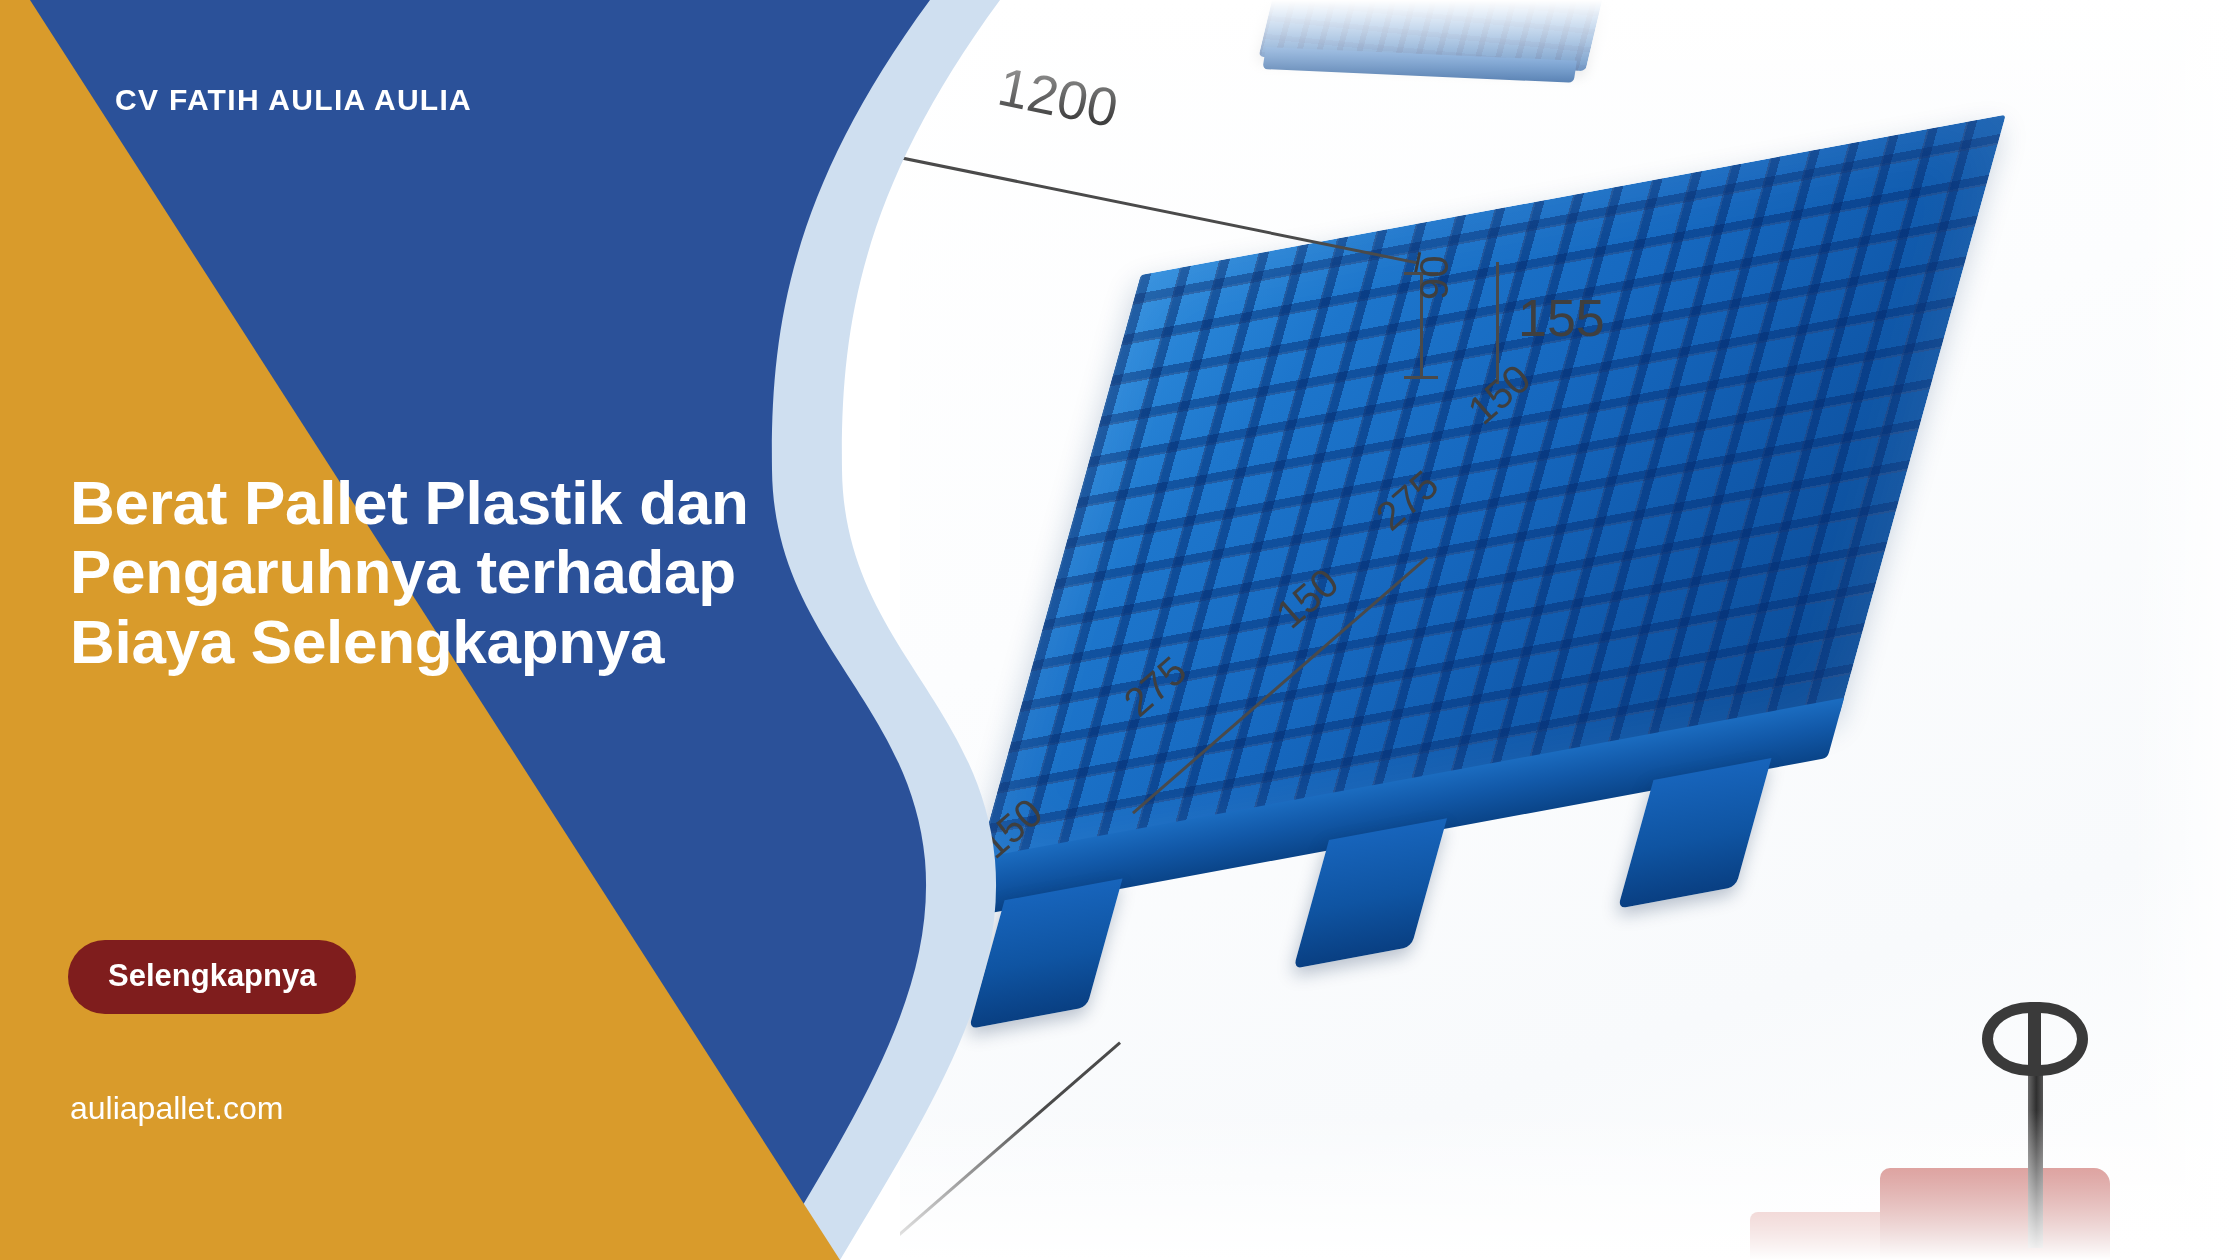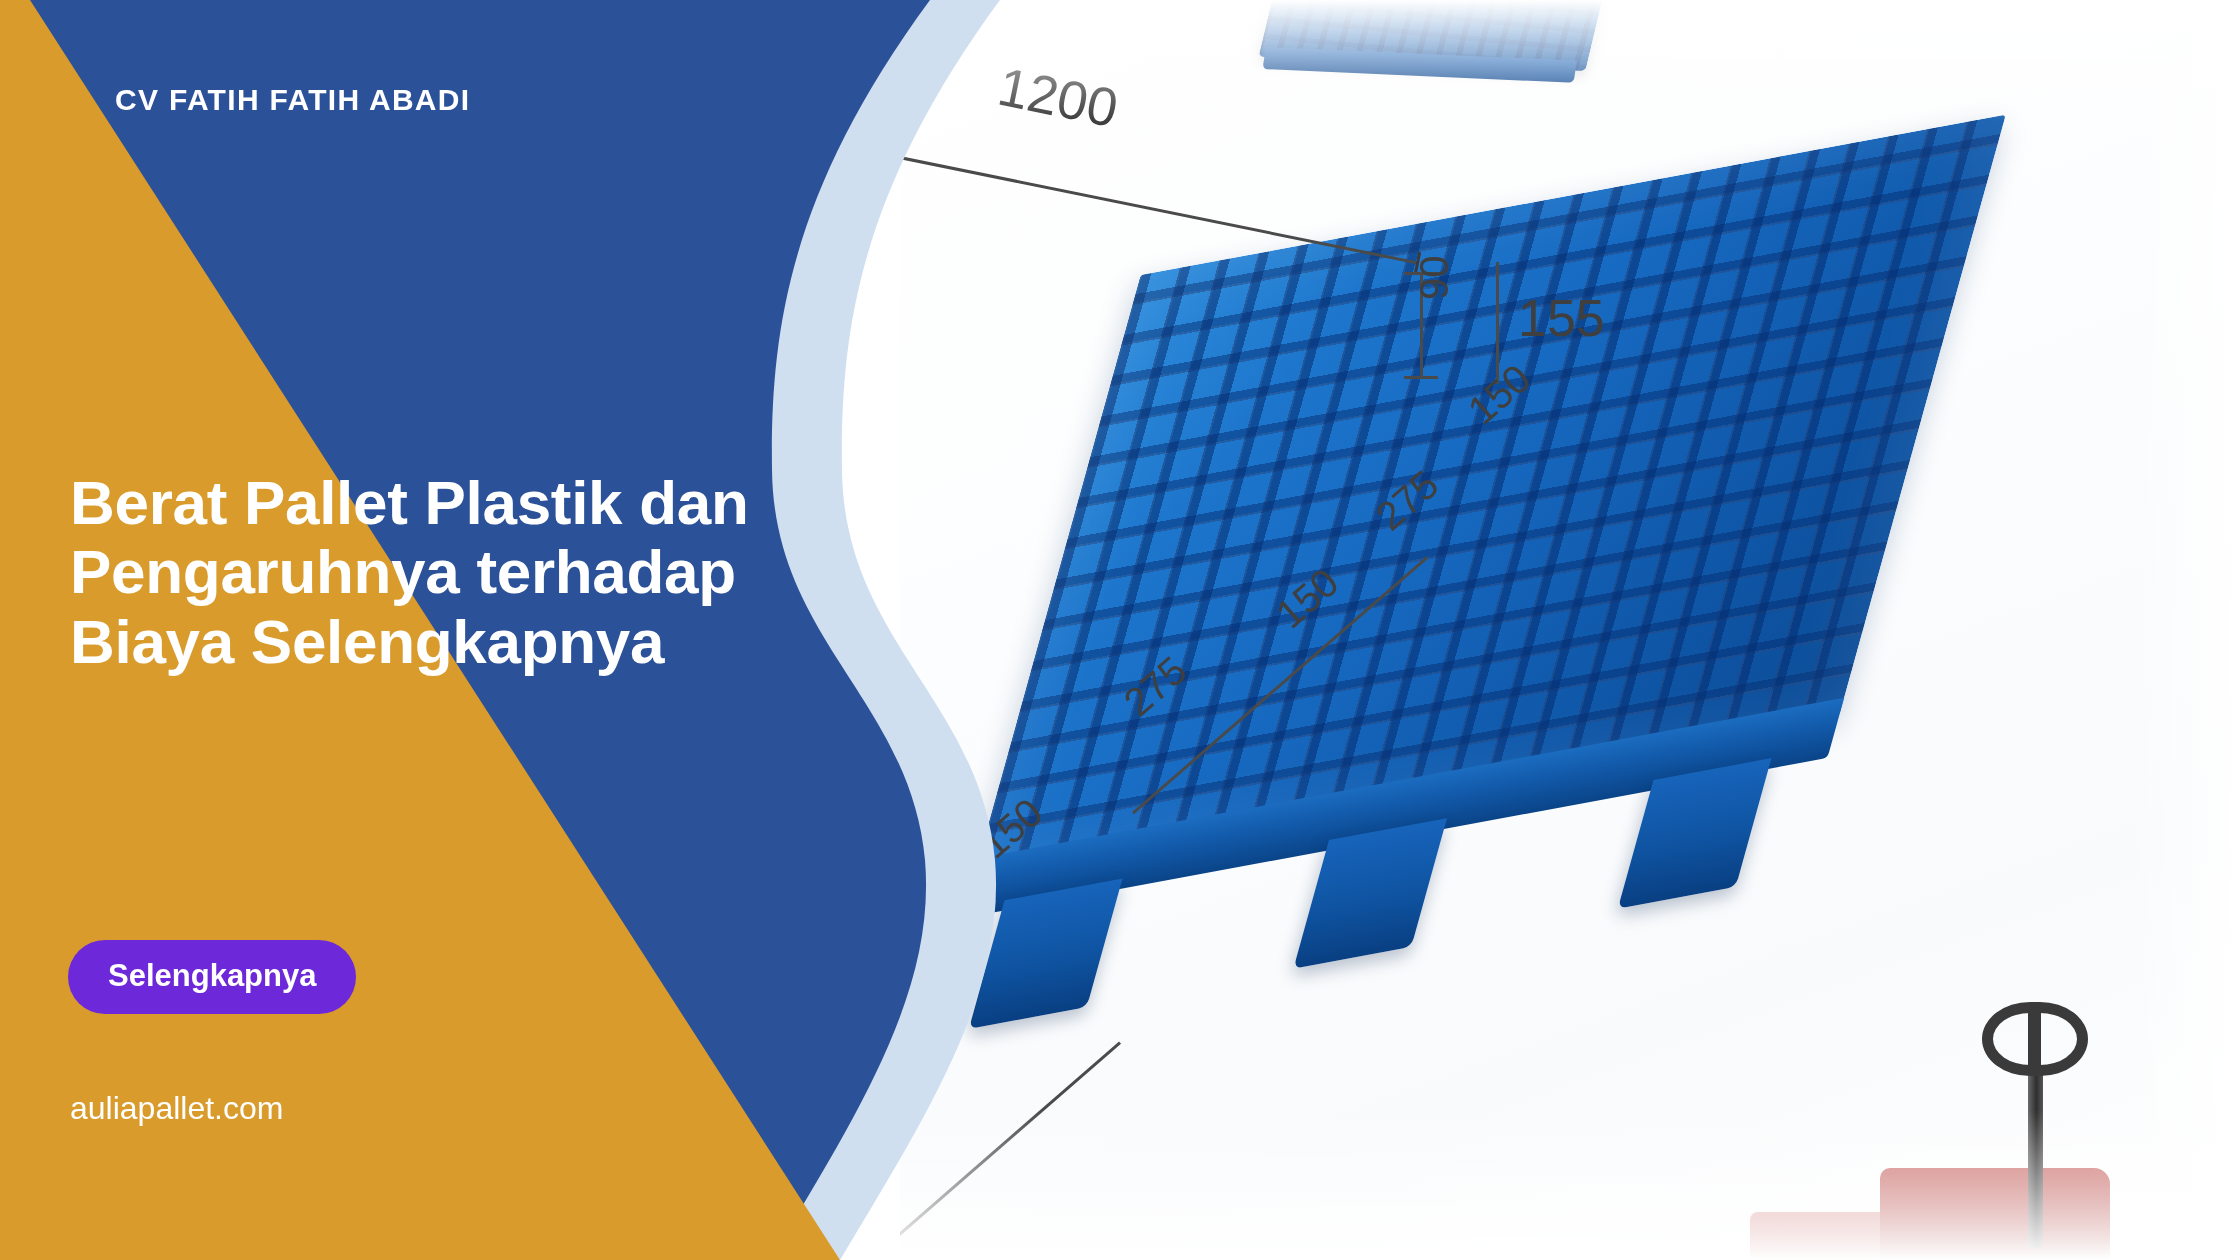--- a/index.html
+++ b/index.html
@@ -152,21 +152,21 @@
     color:#ffffff;
   }
   .headline {
     position:absolute; left:70px; top:440px;
     width:960px;
     font-size:62px; font-weight:bold; line-height:1.12;
     color:#ffffff; letter-spacing:-0.3px;margin-top:28px;
   }
   .cta {
     position:absolute; left:68px; top:940px;
-    background:#6d28d9; color:#ffffff;
+    background:#7f1d1d; color:#ffffff;
     font-size:31px; font-weight:bold;
     padding:18px 40px 20px 40px;
     border-radius:40px; border:none; cursor:pointer;
     font-family:"Liberation Sans", sans-serif;
   }
   .site {
     position:absolute; left:70px; top:1090px;
     font-size:32px; color:#ffffff; font-weight:400;
   }
 </style>
@@ -236,21 +236,21 @@
                C 790,190 770,330 772,470
                C 774,640 910,700 925,860
                C 936,990 860,1110 770,1260
                L0,1260 Z" fill="#2b5199"></path>
       <path d="M30,0 L0,0 L0,1260 L840,1260 Z" fill="#d99b2b"></path>
     </svg>
   </div>
 
   <div class="content">
 
-    <div class="brand">CV FATIH FATIH ABADI</div>
+    <div class="brand">CV FATIH AULIA AULIA</div>
 
     <div class="headline">
       <div>Berat Pallet Plastik dan</div>
       <div>Pengaruhnya terhadap</div>
       <div>Biaya Selengkapnya</div>
     </div>
 
     <button class="cta">Selengkapnya</button>
 
     <div class="site">auliapallet.com</div>

